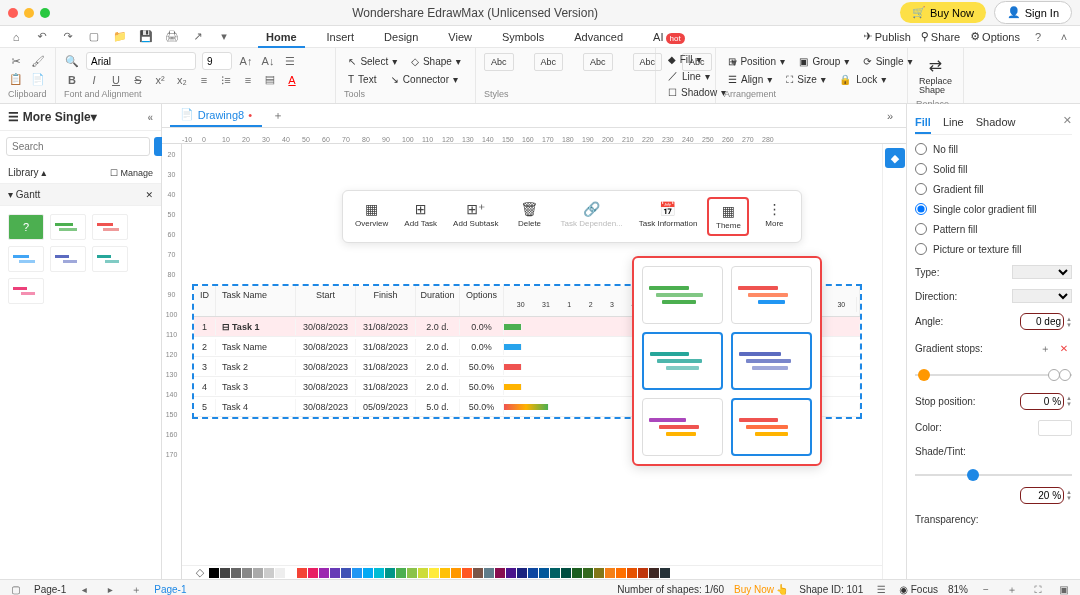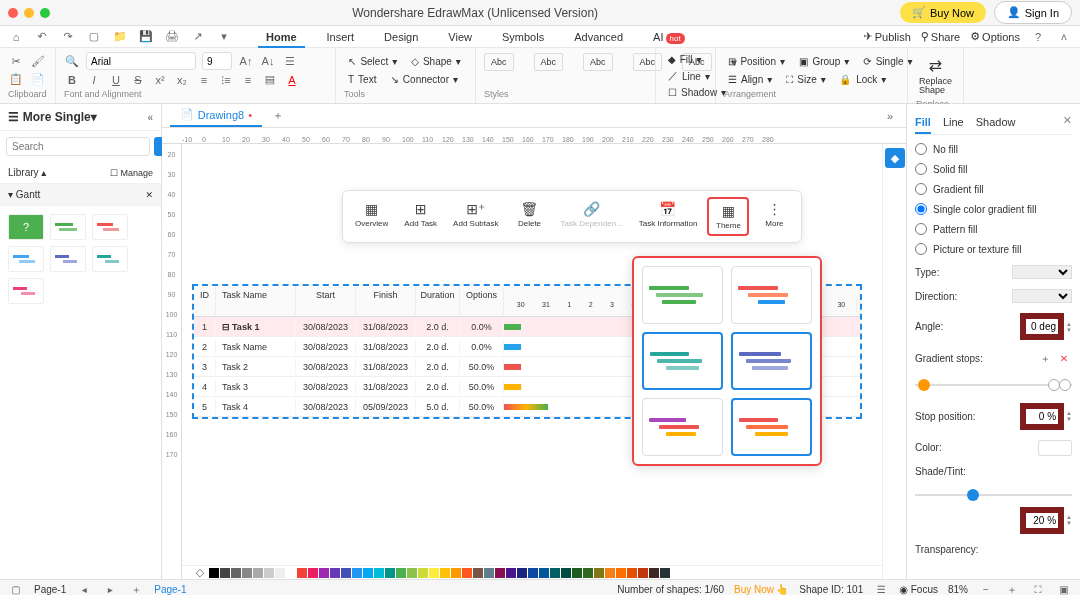--- a/index.html
+++ b/index.html
@@ -66,21 +66,21 @@
 .bar { position:absolute; height:10px; top:50%; transform:translateY(-50%); border-radius:2px; }
 .rightpanel { width:174px; background:#fff; border-left:1px solid #e0e0e0; padding:8px; overflow-y:auto; }
 .rp-tabs { display:flex; gap:12px; font-size:11px; border-bottom:1px solid #eee; margin-bottom:8px; position:relative; }
 .rp-tab { padding:4px 0; cursor:pointer; }
 .rp-tab.active { color:#1e88e5; font-weight:600; border-bottom:2px solid #1e88e5; }
 .rp-close { position:absolute; right:0; top:2px; cursor:pointer; color:#888; }
 .rp-radio { display:flex; align-items:center; gap:6px; margin:8px 0; font-size:10px; cursor:pointer; }
 .rp-radio input { width:12px; height:12px; }
 .rp-field { display:flex; justify-content:space-between; align-items:center; margin:10px 0; font-size:10px; }
 .rp-num { display:flex; align-items:center; gap:2px; }
-.rp-num input { width:44px; border:6px solid #7f1d1d; border-radius:0; padding:2px; font-size:10px; text-align:right; }
+.rp-num input { width:44px; border:1px solid #7f1d1d; border-radius:6px; padding:2px; font-size:10px; text-align:right; }
 .stepper { display:flex; flex-direction:column; font-size:6px; color:#888; cursor:pointer; }
 .slider { position:relative; height:16px; margin:4px 0 10px; }
 .slider .track { position:absolute; top:7px; width:100%; height:2px; background:#ddd; }
 .slider .thumb { position:absolute; top:2px; width:12px; height:12px; background:#1e88e5; border-radius:50%; cursor:pointer; }
 .statusbar { height:20px; background:#f6f6f6; border-top:1px solid #e0e0e0; display:flex; align-items:center; padding:0 8px; font-size:10px; gap:10px; }
 .statusbar .spacer { flex:1; }
 .color-row { position:absolute; bottom:0; left:0; right:0; height:14px; display:flex; align-items:center; padding:0 10px; gap:1px; background:#fff; border-top:1px solid #eee; }
 .color-sw { width:10px; height:10px; cursor:pointer; }
 .strip-btn { width:20px; height:20px; margin:4px 2px; background:#1e88e5; border-radius:3px; display:flex; align-items:center; justify-content:center; color:#fff; cursor:pointer; }
 .collapse-btn { margin-left:auto; cursor:pointer; color:#888; font-size:10px; }

